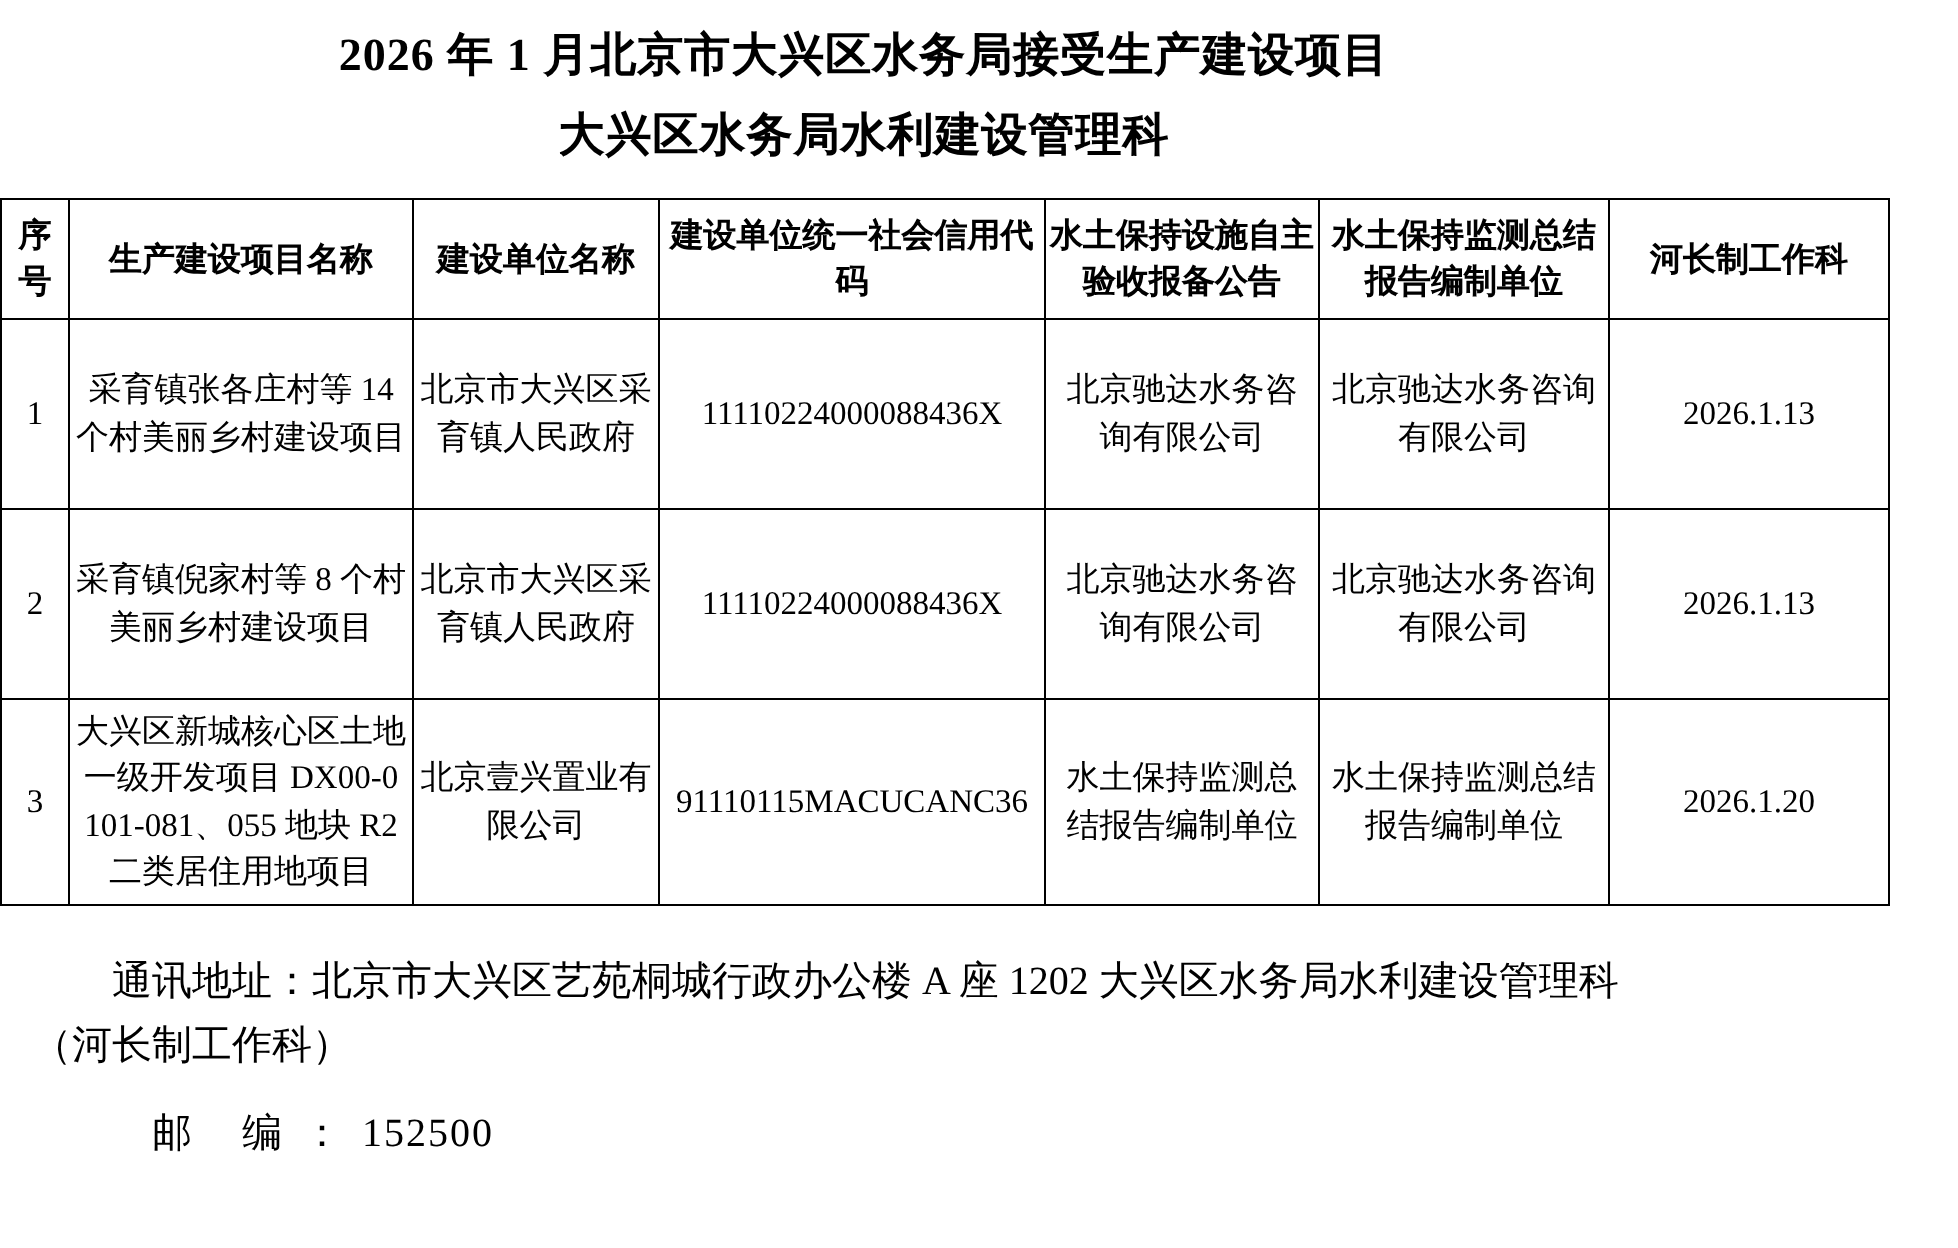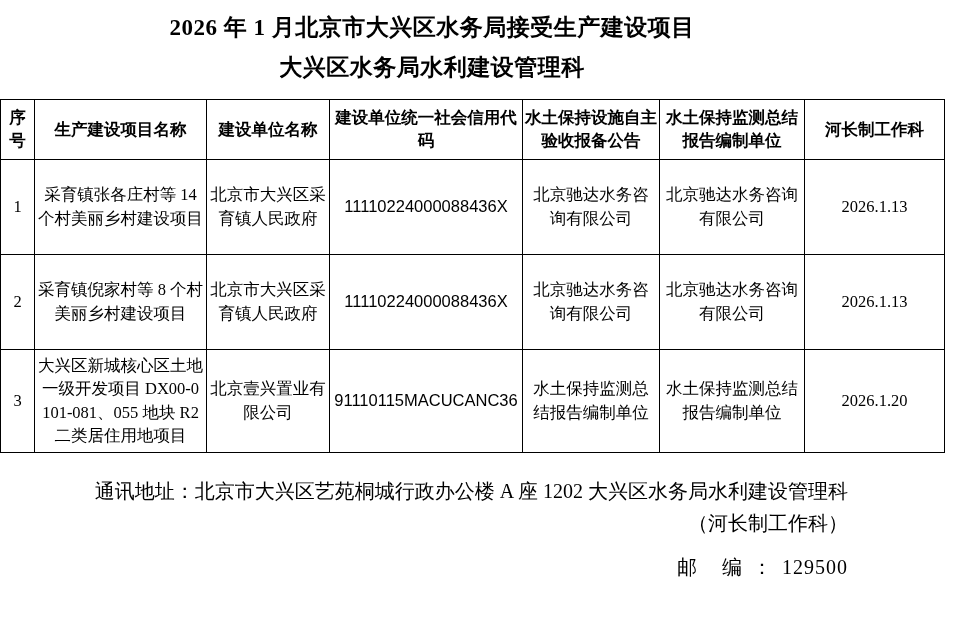--- a/index.html
+++ b/index.html
@@ -56,37 +56,36 @@
     height: 86px;
   }
   col.c0 { width: 34px; }
   col.c1 { width: 172px; }
   col.c2 { width: 123px; }
   col.c3 { width: 193px; }
   col.c4 { width: 137px; }
   col.c5 { width: 145px; }
   col.c6 { width: 140px; }
   .code-cell {
-    font-family: Liberation Sans, sans-serif;
+    font-family: Liberation Serif, serif;
     letter-spacing: 0px;
     word-break: break-all;
   }
   .idx {
     font-size: 16.5px;
   }
   .footer {
     margin: 22px 0 0 0;
     padding: 0 16px 0 16px;
     font-size: 20px;
     line-height: 1.62;
   }
   .footer p {
     margin: 0;
     text-indent: 0;
-    text-align: right;
   }
   .footer .addr {
     text-indent: 2em;
   }
   .footer .zip {
     text-indent: 3em;
     margin-top: 12px;
     letter-spacing: 1px;
   }
   .zip-label {
@@ -151,16 +150,16 @@
         <td>水土保持监测总结报告编制单位</td>
         <td>水土保持监测总结报告编制单位</td>
         <td>2026.1.20</td>
       </tr>
     </tbody>
   </table>
 
   <div class="footer">
     <p class="addr">通讯地址：北京市大兴区艺苑桐城行政办公楼 A 座 1202 大兴区水务局水利建设管理科</p>
     <p>（河长制工作科）</p>
-    <p class="zip"><span class="zip-label">邮  编：</span><span>129500</span></p>
+    <p class="zip"><span class="zip-label">邮  编：</span><span>152500</span></p>
   </div>
 
 </div>
 
 </body></html>

